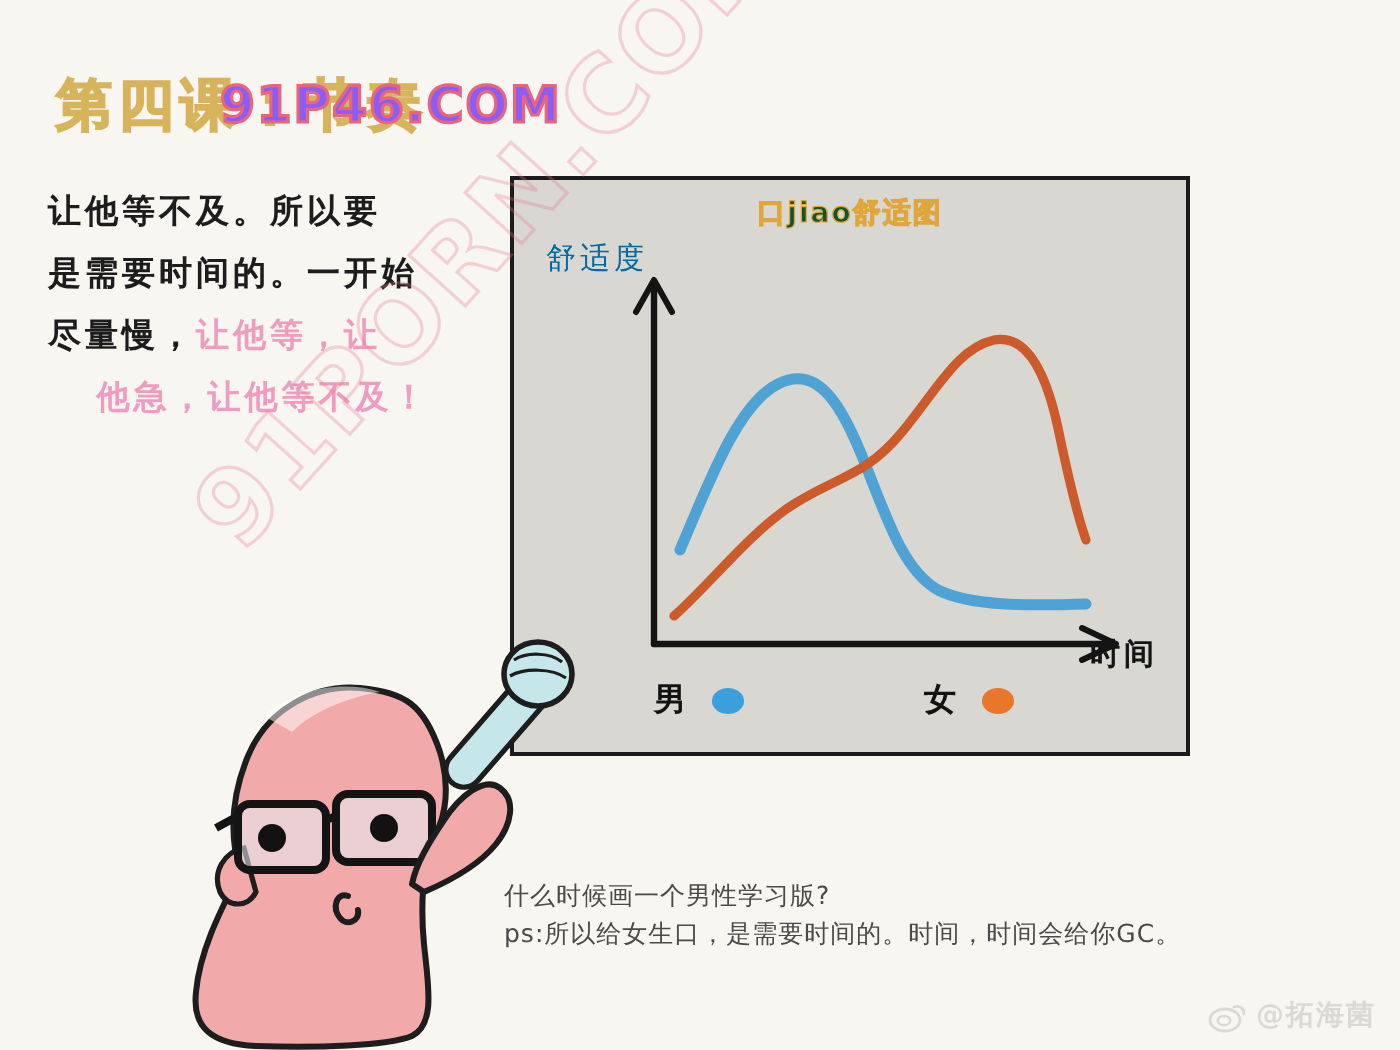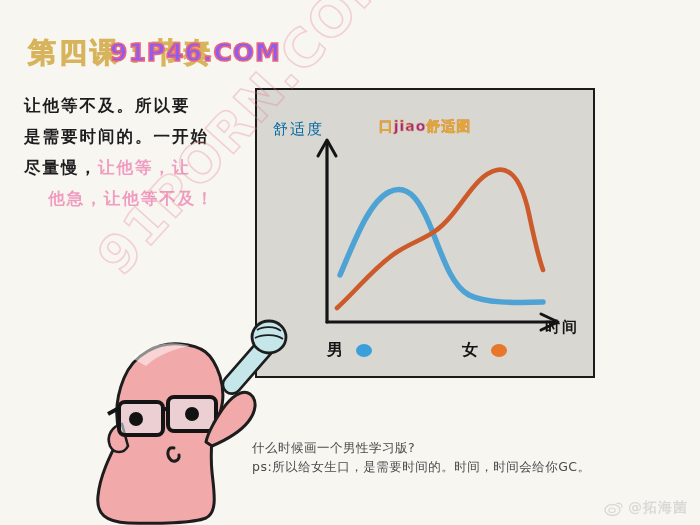--- a/index.html
+++ b/index.html
@@ -54,24 +54,23 @@
 
   
   .panel{
     position:absolute;left:255px;top:88px;width:340px;height:290px;
     background:#d8d7d2;border:2.5px solid #1b1b1b;
     box-sizing:border-box;overflow:hidden;
   }
   .chart-title{
     position:absolute;left:0;right:0;top:8px;text-align:center;
     font-size:14px;font-weight:bold;letter-spacing:1px;
-    color:#a21caf;
+    color:#14532d;
     -webkit-text-stroke:0.6px #e0a63a;
     font-family:"DejaVu Sans",sans-serif;
-    margin-top:20px;
   }
   .ylabel{
     position:absolute;left:16px;top:30px;
     font-size:15px;font-weight:normal;letter-spacing:2px;color:#0369a1;
     font-family:"DejaVu Sans",sans-serif;
   }
   .xlabel{
     position:absolute;left:288px;top:228px;
     font-size:15px;font-weight:bold;letter-spacing:2px;color:#141414;
     font-family:Liberation Serif, serif;

